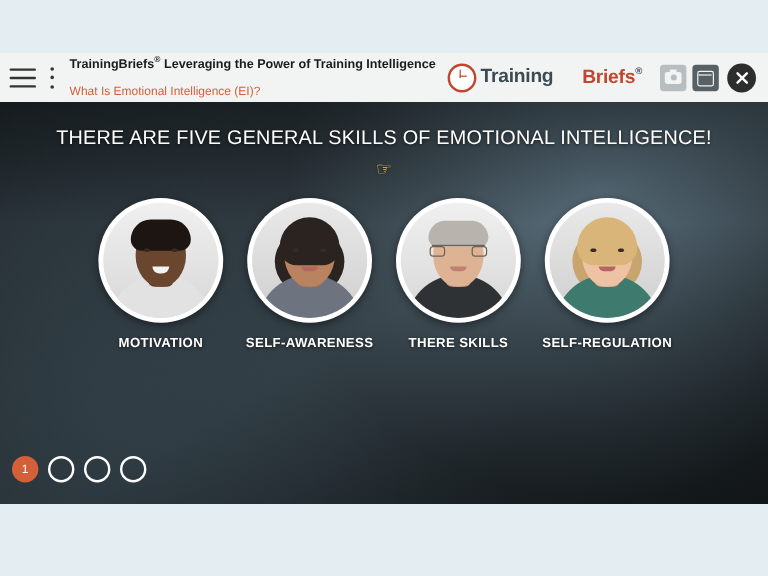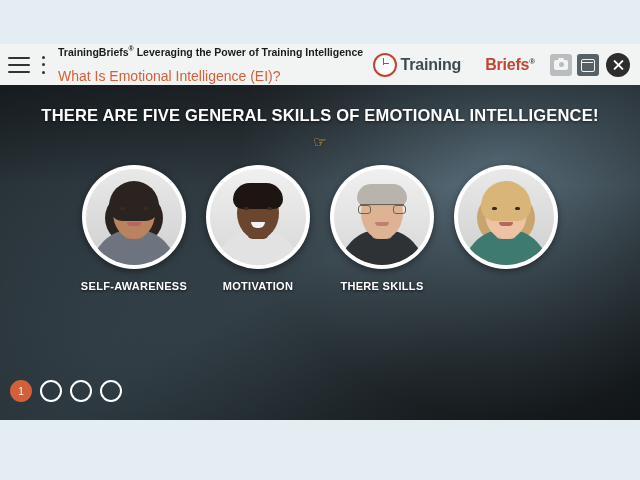--- a/index.html
+++ b/index.html
@@ -76,21 +76,21 @@
     color: #1b1b1b;
     font-weight: bold;
     white-space: nowrap;
   }
   .title-main .reg {
     font-size: 7px;
     vertical-align: super;
     font-weight: bold;
   }
   .title-sub {
-    font-size: 14px;
+    font-size: 10px;
     color: #d4603a;
     white-space: nowrap;
     margin-top: 11px;
   }
   .brand {
     display: flex;
     align-items: center;
     flex: 0 0 auto;
     margin-right: 10px;
   }
@@ -236,21 +236,21 @@
     pointer-events: none;
   }
   .slide-headline {
     position: absolute;
     top: 21px;
     left: 0;
     width: 640px;
     text-align: center;
     color: #ffffff;
     font-size: 16.5px;
-    font-weight: bold;
+    font-weight: normal;
     letter-spacing: 0.2px;
     text-shadow: 0 1px 3px rgba(0,0,0,0.6);
     z-index: 3;
   }
   .slide-sub {
     position: absolute;
     top: 48px;
     left: 0;
     width: 640px;
     text-align: center;
@@ -477,52 +477,52 @@
 
   <div class="slide">
 
     <div class="slide-headline">THERE ARE FIVE GENERAL SKILLS OF EMOTIONAL INTELLIGENCE!</div>
 
     <div class="slide-sub">
       <span class="hand-icon">☞</span>
     </div>
 
     <div class="concepts">
+
+      <div class="concept">
+        <div class="photo-ring">
+          <div class="photo bg-b">
+            <div class="p-body" style="background:#e2e2e2;"></div>
+            <div class="p-neck" style="background:#5a3b2a;"></div>
+            <div class="p-head" style="background:#6b462f;"></div>
+            <div class="p-hair" style="background:#1d1512; height:26px; top:14px;"></div>
+            <div class="p-eye l"></div>
+              <div class="p-eye r"></div>
+            <div class="p-mouth" style="background:#f2f2f2; height:6px;"></div>
+          </div>
+        </div>
+        <div class="concept-label">MOTIVATION</div>
+      </div>
 
       <div class="concept">
         <div class="photo-ring">
           <div class="photo bg-a">
             <div class="p-hair2" style="background:#2b2320;"></div>
             <div class="p-body" style="background:#6d7480;"></div>
             <div class="p-neck" style="background:#a9775a;"></div>
             <div class="p-head" style="background:#b9835f;"></div>
             <div class="p-hair" style="background:#2b2320;"></div>
             <div class="p-eye l"></div>
               <div class="p-eye r"></div>
             <div class="p-mouth"></div>
           </div>
         </div>
         <div class="concept-label">SELF-AWARENESS</div>
       </div>
 
-      <div class="concept">
-        <div class="photo-ring">
-          <div class="photo bg-b">
-            <div class="p-body" style="background:#e2e2e2;"></div>
-            <div class="p-neck" style="background:#5a3b2a;"></div>
-            <div class="p-head" style="background:#6b462f;"></div>
-            <div class="p-hair" style="background:#1d1512; height:26px; top:14px;"></div>
-            <div class="p-eye l"></div>
-              <div class="p-eye r"></div>
-            <div class="p-mouth" style="background:#f2f2f2; height:6px;"></div>
-          </div>
-        </div>
-        <div class="concept-label">MOTIVATION</div>
-      </div>
-
 
       <div class="concept">
         <div class="photo-ring">
           <div class="photo bg-b">
             <div class="p-body" style="background:#2f3234;"></div>
             <div class="p-neck" style="background:#cda184;"></div>
             <div class="p-head" style="background:#ddb394;"></div>
             <div class="p-hair" style="background:#b9b3ad; height:22px; top:15px;"></div>
             <div class="p-glasses"></div>
             <div class="p-mouth" style="background:#c07f72;"></div>
@@ -537,20 +537,21 @@
             <div class="p-hair2" style="background:#c8a46e;"></div>
             <div class="p-body" style="background:#3f7a6f;"></div>
             <div class="p-neck" style="background:#dcb08f;"></div>
             <div class="p-head" style="background:#eec3a3;"></div>
             <div class="p-hair" style="background:#d9b579;"></div>
             <div class="p-eye l"></div>
               <div class="p-eye r"></div>
             <div class="p-mouth"></div>
           </div>
         </div>
+        <div class="concept-label">SELF-REGULATION</div>
       </div>
 
     </div>
 
     <div class="pager">
       <div class="dot active">1</div>
       <div class="dot"></div>
       <div class="dot"></div>
       <div class="dot"></div>
     </div>

